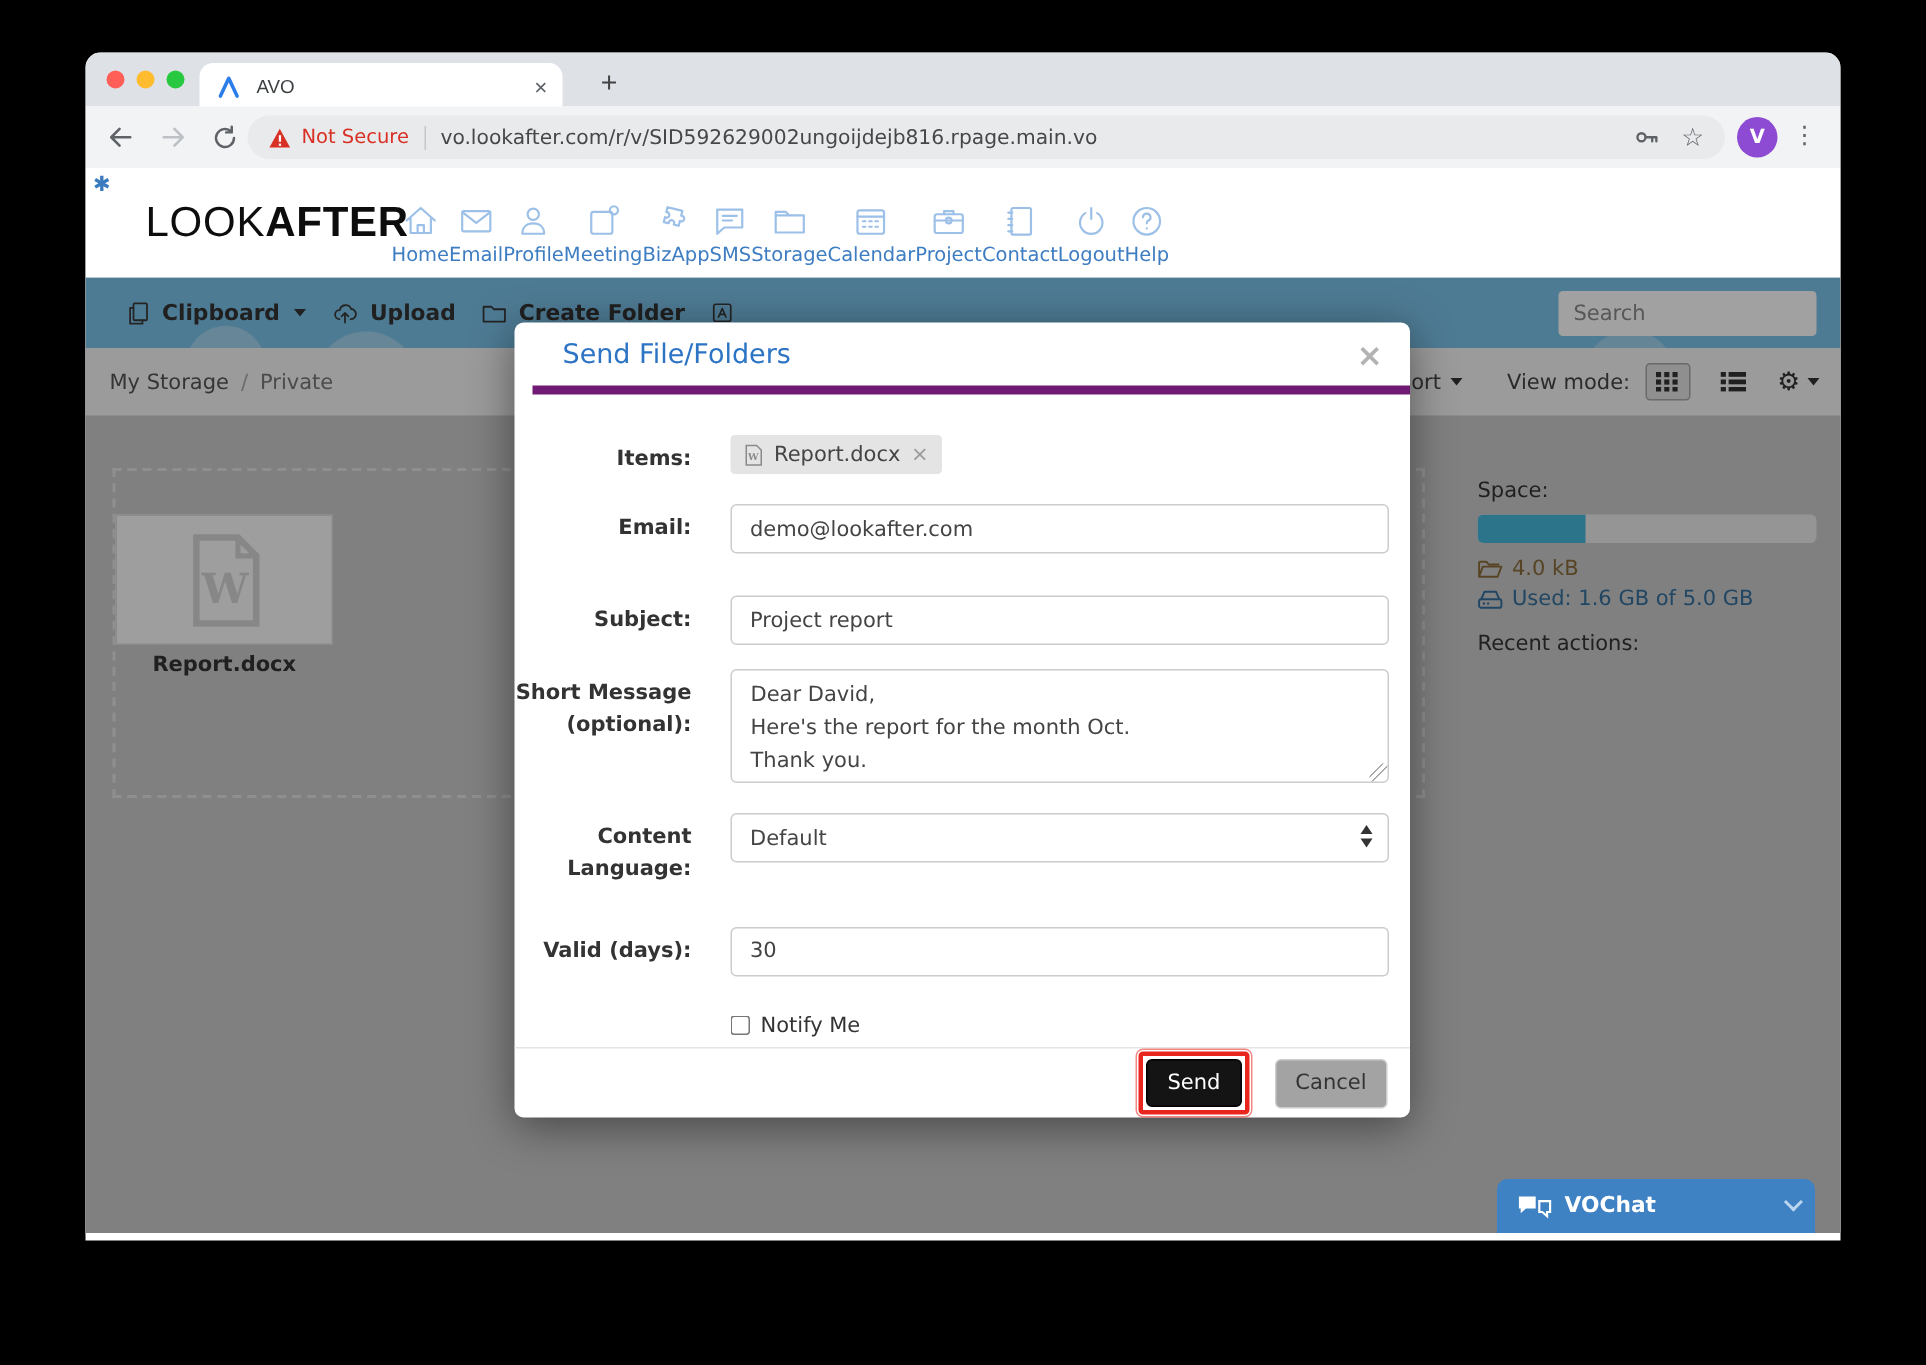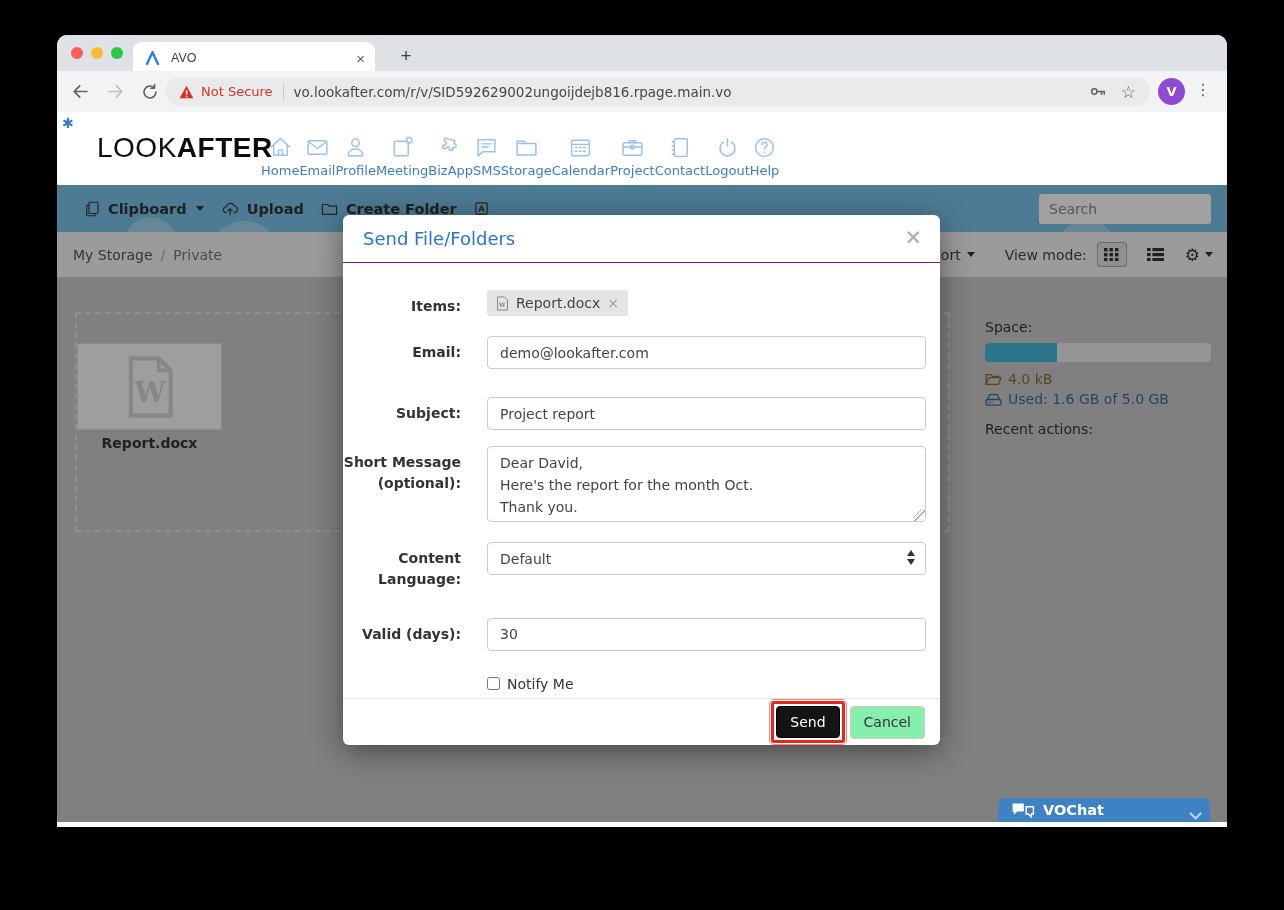--- a/index.html
+++ b/index.html
@@ -83,30 +83,30 @@
 
   .spacebox { position:absolute; left:928px; top:42px; width:228px; font-size:14px; color:#333; }
   .progress { margin-top:8px; width:226px; height:19px; background:#ececec; border-radius:4px; overflow:hidden; }
   .progress .fill { height:100%; background:#46b8da; }
   .sizeline { margin-top:9px; color:#8a6d3b; display:flex; align-items:center; gap:6px; }
   .usedline { margin-top:4px; color:#35709e; display:flex; align-items:center; gap:6px; }
   .recent { margin-top:14px; color:#333; }
 
   .backdrop { position:absolute; inset:0; background:rgba(0,0,0,0.37); z-index:5; }
 
-  .vochat { position:absolute; left:941px; bottom:0; width:212px; height:24px; background:#3f82c4;
+  .vochat { position:absolute; left:941px; bottom:0; width:212px; height:36px; background:#3f82c4;
             border-radius:7px 7px 0 0; z-index:6; display:flex; align-items:center; color:#fff; cursor:pointer;text-align:right; }
   .vochat .txt { font-weight:bold; font-size:14.5px; margin-left:8px; }
   .vochat .chev { position:absolute; right:12px; top:13px; width:9px; height:9px; border-right:2px solid #bcd6ef;
                   border-bottom:2px solid #bcd6ef; transform:rotate(45deg) translateY(-3px); }
 
   
   .modal { position:absolute; left:286px; top:30px; width:597px; height:530px; background:#fff;
            border-radius:6px; z-index:10; box-shadow:0 6px 30px rgba(0,0,0,.45); }
-  .m-head { position:relative; height:48px; border-bottom:1px solid #701a75; display:flex; align-items:center; padding:0 20px; }
+  .m-head { position:relative; height:48px; border-bottom:6px solid #701a75; display:flex; align-items:center; padding:0 20px;margin-left:12px; }
   .m-title { color:#2d74c4; font-size:18px; }
   .m-close { position:absolute; right:18px; top:10px; color:#b3b3b3; font-size:21px; font-weight:bold; cursor:pointer; }
   .m-body { padding-top:27px; }
   .frow { display:flex; align-items:flex-start; }
   .flabel { width:144px; padding-right:26px; text-align:right; font-weight:600; font-size:14px; color:#333; line-height:1.45; padding-top:6px; }
   .fctrl { width:439px; }
   .chip { display:inline-flex; align-items:center; gap:7px; background:#e4e4e4; border-radius:3px;
           height:26px; padding:0 9px; font-size:14px; color:#444; }
   .chip .x { color:#9a9a9a; font-size:14px; cursor:pointer; }
   .tinput { width:439px; height:33px; border:1px solid #ccc; border-radius:4px; padding:0 12px;
@@ -121,22 +121,22 @@
   .updown i { width:0; height:0; border-left:4px solid transparent; border-right:4px solid transparent; }
   .updown .u { border-bottom:6px solid #333; } .updown .d { border-top:6px solid #333; }
   .notify { display:flex; align-items:center; gap:7px; font-size:14px; color:#333; }
   .notify input { width:13px; height:13px; }
   .m-foot { position:absolute; left:0; bottom:0; width:100%; height:47px; border-top:1px solid #e5e5e5;
             display:flex; align-items:center; justify-content:flex-end; padding-right:15px; }
   .redbox { border:3px solid #e8261d; outline:1px solid rgba(232,38,29,.55); outline-offset:1px;
             border-radius:3px; padding:2px; margin-right:5px; }
   .btn-send { background:#141414; color:#fff; border:1px solid #000; border-radius:4px; height:32px;
               padding:0 13px; font-size:14px; font-family:inherit; cursor:pointer; }
-  .btn-cancel { background:#86efac; color:#333; border:1px solid #ccc; border-radius:4px; height:33px;
-                padding:0 13px; font-size:14px; font-family:inherit; cursor:pointer; }
+  .btn-cancel { background:#a3a3a3; color:#333; border:1px solid #ccc; border-radius:4px; height:33px;
+                padding:0 13px; font-size:14px; font-family:inherit; cursor:pointer;margin-left:12px; }
 
   .mb20{margin-bottom:20px}.mb17{margin-bottom:28px}.mb16{margin-bottom:16px}.mb29{margin-bottom:29px}.mb25{margin-bottom:25px}
 </style>
 </head>
 <body>
 
 <div class="window">
 
   <div class="tabbar">
     <div class="lights">

